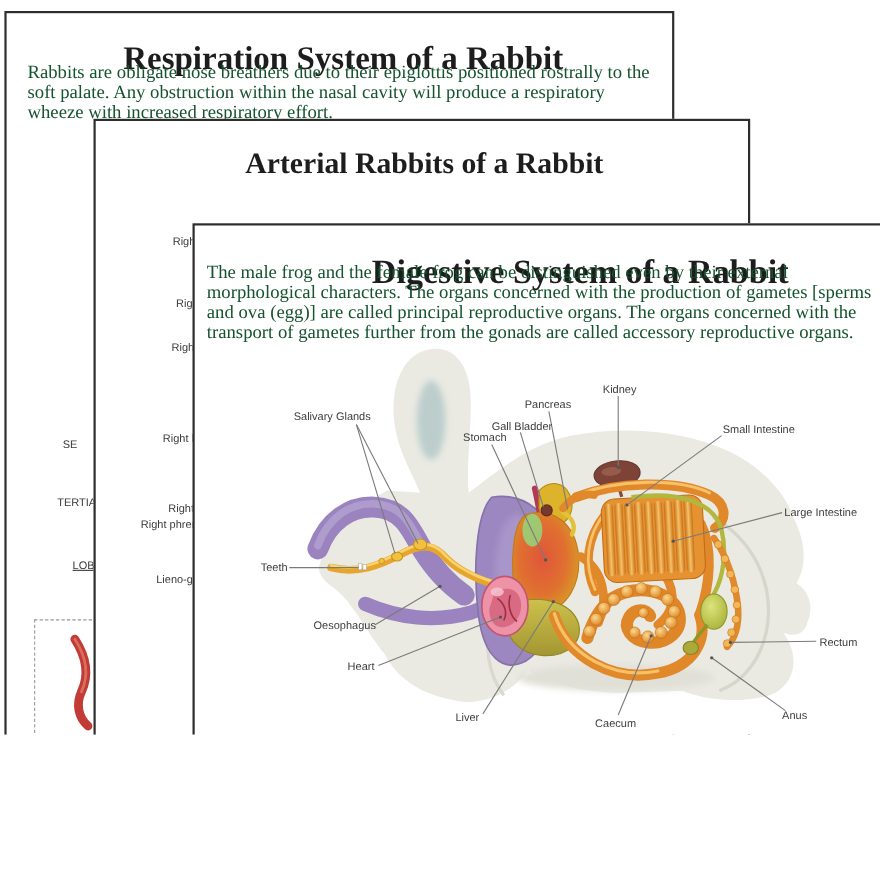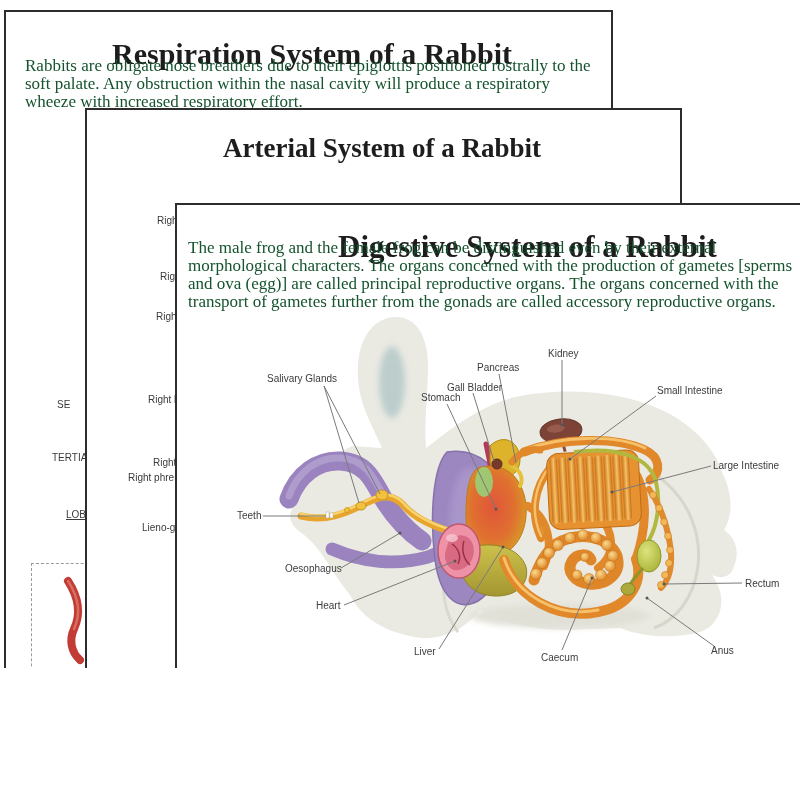--- a/index.html
+++ b/index.html
@@ -50,21 +50,21 @@
         <path d="M66,760 C74,756 82,762 80,772 C78,780 86,784 92,780" fill="none" stroke="#bf3a31" stroke-width="1.4"></path>
         <path d="M94,736 C88,744 92,752 98,756" fill="none" stroke="#bf3a31" stroke-width="1.4"></path>
         <path d="M58,742 C66,740 70,748 66,756" fill="none" stroke="#5a68b8" stroke-width="1.2"></path>
         <path d="M74,768 C82,764 88,770 86,778" fill="none" stroke="#5a68b8" stroke-width="1.2"></path>
         <path d="M96,744 C90,750 94,760 100,762" fill="none" stroke="#5a68b8" stroke-width="1.2"></path>
       </g>
     </svg>
   </div>
 
   <div class="page" id="page-arterial">
-    <h1 class="ptitle" id="title-art">Arterial System of a Rabbit</h1>
+    <h1 class="ptitle" id="title-art">Arterial Rabbits of a Rabbit</h1>
 
     <span class="frag" style="left:70px;top:106px;">Righ</span>
     <span class="frag" style="left:73px;top:162px;">Rig</span>
     <span class="frag" style="left:69px;top:202px;">Righ</span>
     <span class="frag" style="left:61px;top:285px;">Right lu</span>
     <span class="frag" style="left:66px;top:348px;">Right</span>
     <span class="frag" style="left:41px;top:363px;">Right phrenic</span>
     <span class="frag" style="left:55px;top:413px;">Lieno-ga</span>
     <span class="frag" style="left:70px;top:652px;">Righ</span>
   </div>

